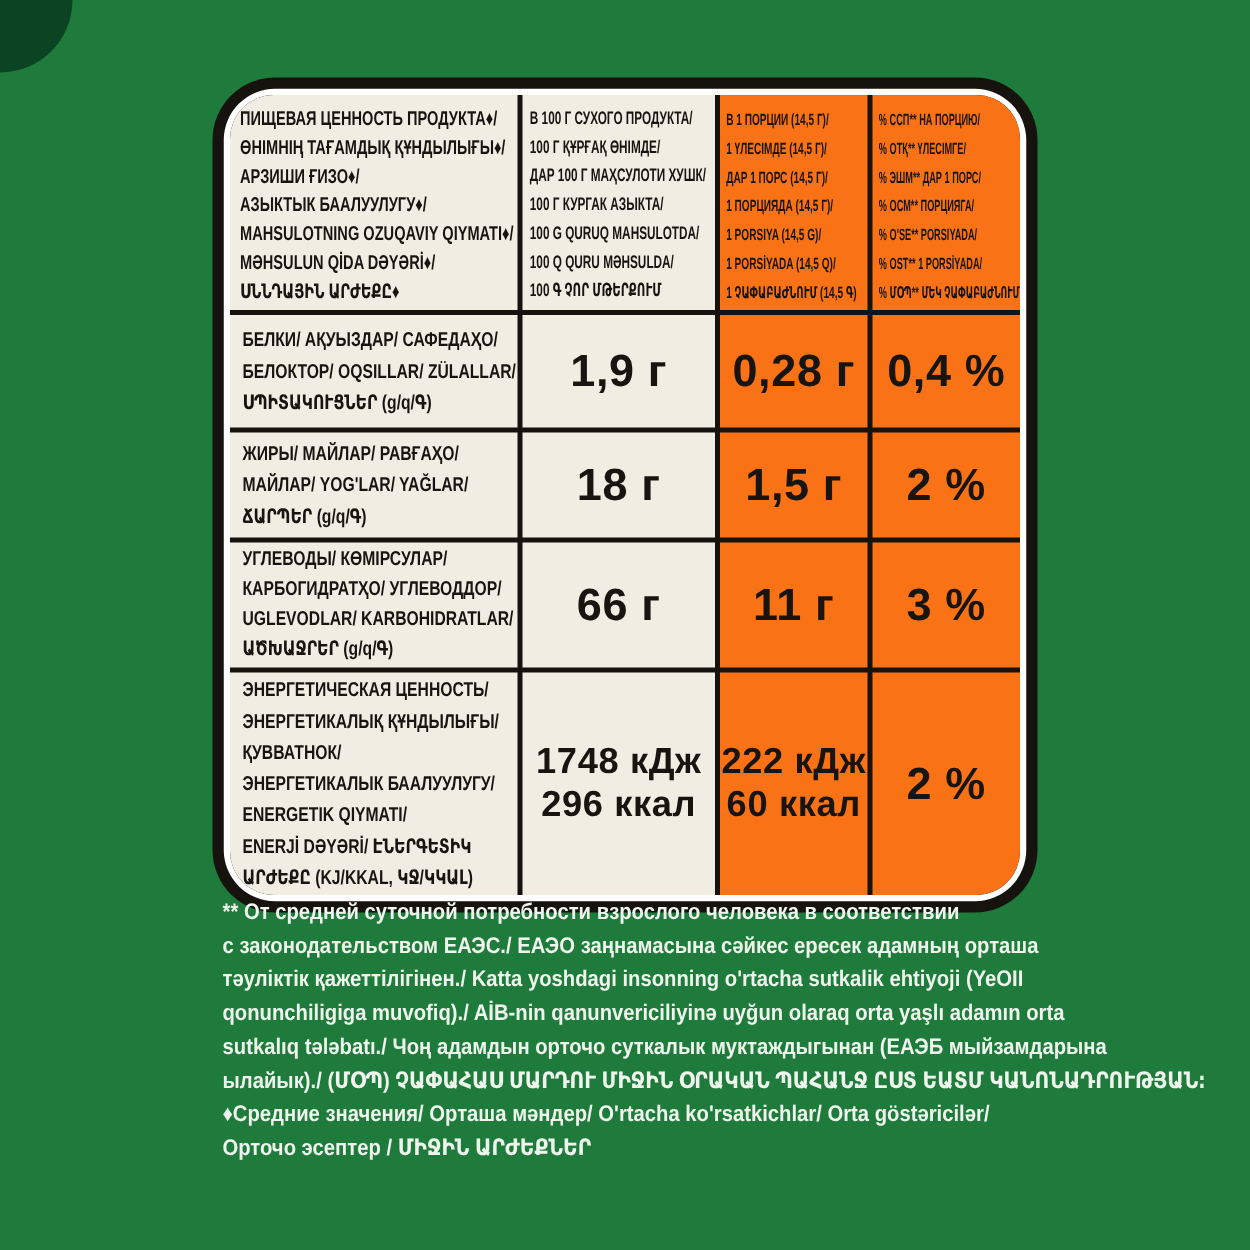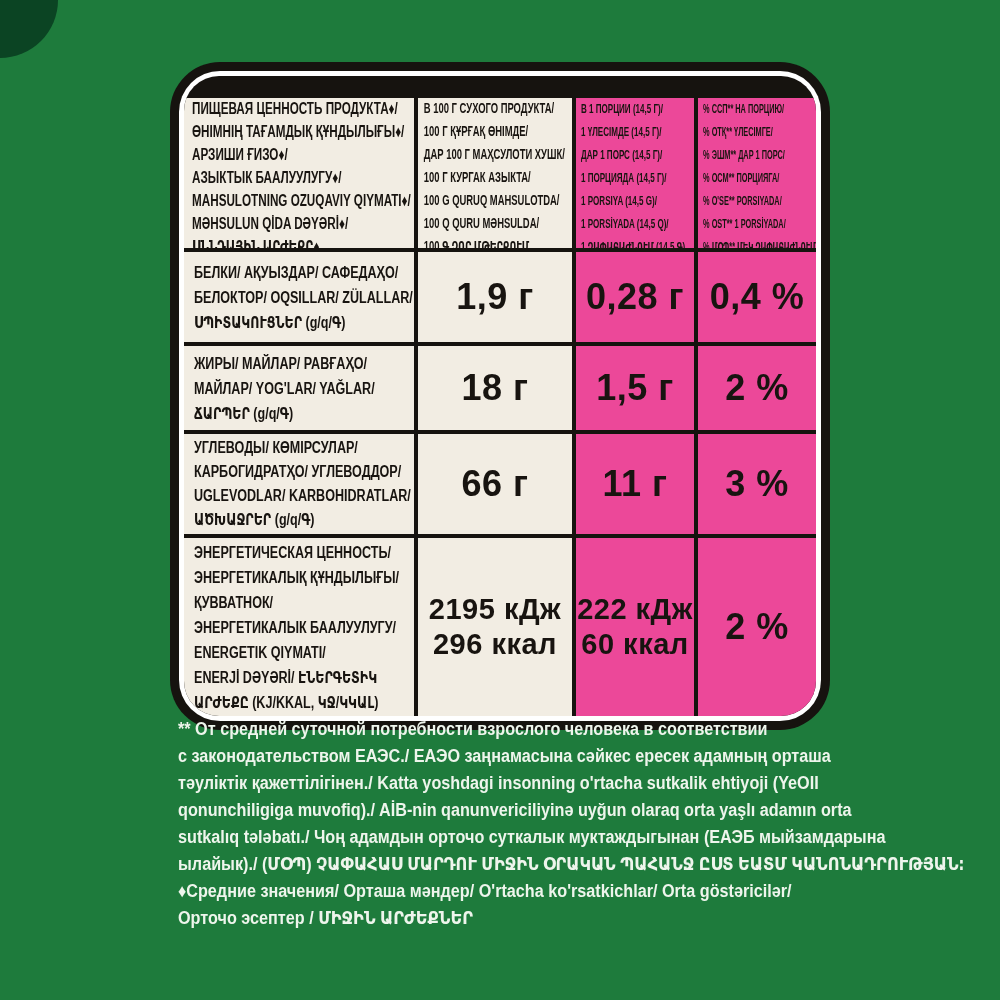--- a/index.html
+++ b/index.html
@@ -24,22 +24,22 @@
   }
   .table-grid {
     width:100%; height:100%; border-radius:35px; overflow:hidden;
     display:grid;
     grid-template-columns:230px 154px 118px 1fr;
     grid-template-rows:172px 90px 84px 100px 1fr;
     gap:4px; background:#16130f;
   }
   .cell { display:flex; overflow:hidden; }
   .cream { background:#f2ede3; }
-  .pink  { background:#ec4899; }
-  .head  { align-items:center; padding-top:8px;margin-top:22px; }
+  .pink  { background:#f97316; }
+  .head  { align-items:flex-start; padding-top:8px; }
   .labelcell { align-items:center; padding-left:10px; }
   .valcell { align-items:center; justify-content:center; text-align:center; }
   .cond { transform-origin:0 50%; }
   .head .cond { transform-origin:0 0; }
   .ln { white-space:nowrap; }
   
   .c1   { width:302px; transform:scaleX(0.73);  font-weight:bold; font-size:16px; line-height:23px; color:#181410; padding-left:11px; }
   .c2   { width:232px; transform:scaleX(0.65);  font-weight:bold; font-size:14.5px; line-height:23px; color:#181410; padding-left:9px; }
   .c3   { width:190px; transform:scaleX(0.62);  font-weight:bold; font-size:13px; line-height:23px; color:#181410; padding-left:8px; }
   .c4   { width:208px; transform:scaleX(0.565); font-weight:bold; font-size:13px; line-height:23px; color:#181410; padding-left:9px; }
@@ -168,21 +168,21 @@
               <div class="ln">ЭНЕРГЕТИКАЛЫҚ ҚҰНДЫЛЫҒЫ/</div>
               <div class="ln">ҚУВВАТНОК/</div>
               <div class="ln">ЭНЕРГЕТИКАЛЫК БААЛУУЛУГУ/</div>
               <div class="ln">ENERGETIK QIYMATI/</div>
               <div class="ln">ENERJİ DƏYƏRİ/ ԷՆԵՐԳԵՏԻԿ</div>
               <div class="ln">ԱՐԺԵՔԸ (KJ/KKAL, ԿՋ/ԿԿԱԼ)</div>
             </div>
         </div>
         <div class="cell cream valcell">
           <div class="valE">
-              <div class="ln">2195 кДж</div>
+              <div class="ln">1748 кДж</div>
               <div class="ln">296 ккал</div>
             </div>
         </div>
         <div class="cell pink valcell">
           <div class="valE">
               <div class="ln">222 кДж</div>
               <div class="ln">60 ккал</div>
             </div>
         </div>
         <div class="cell pink valcell">

